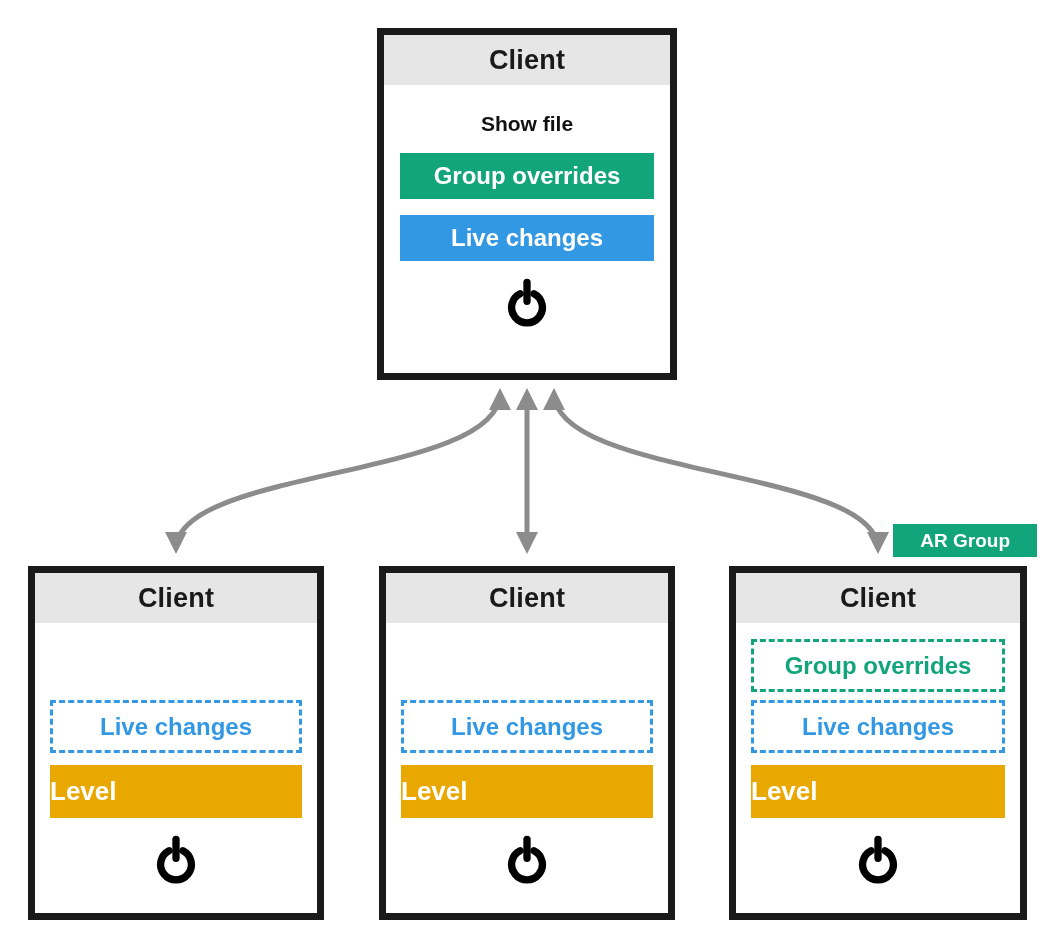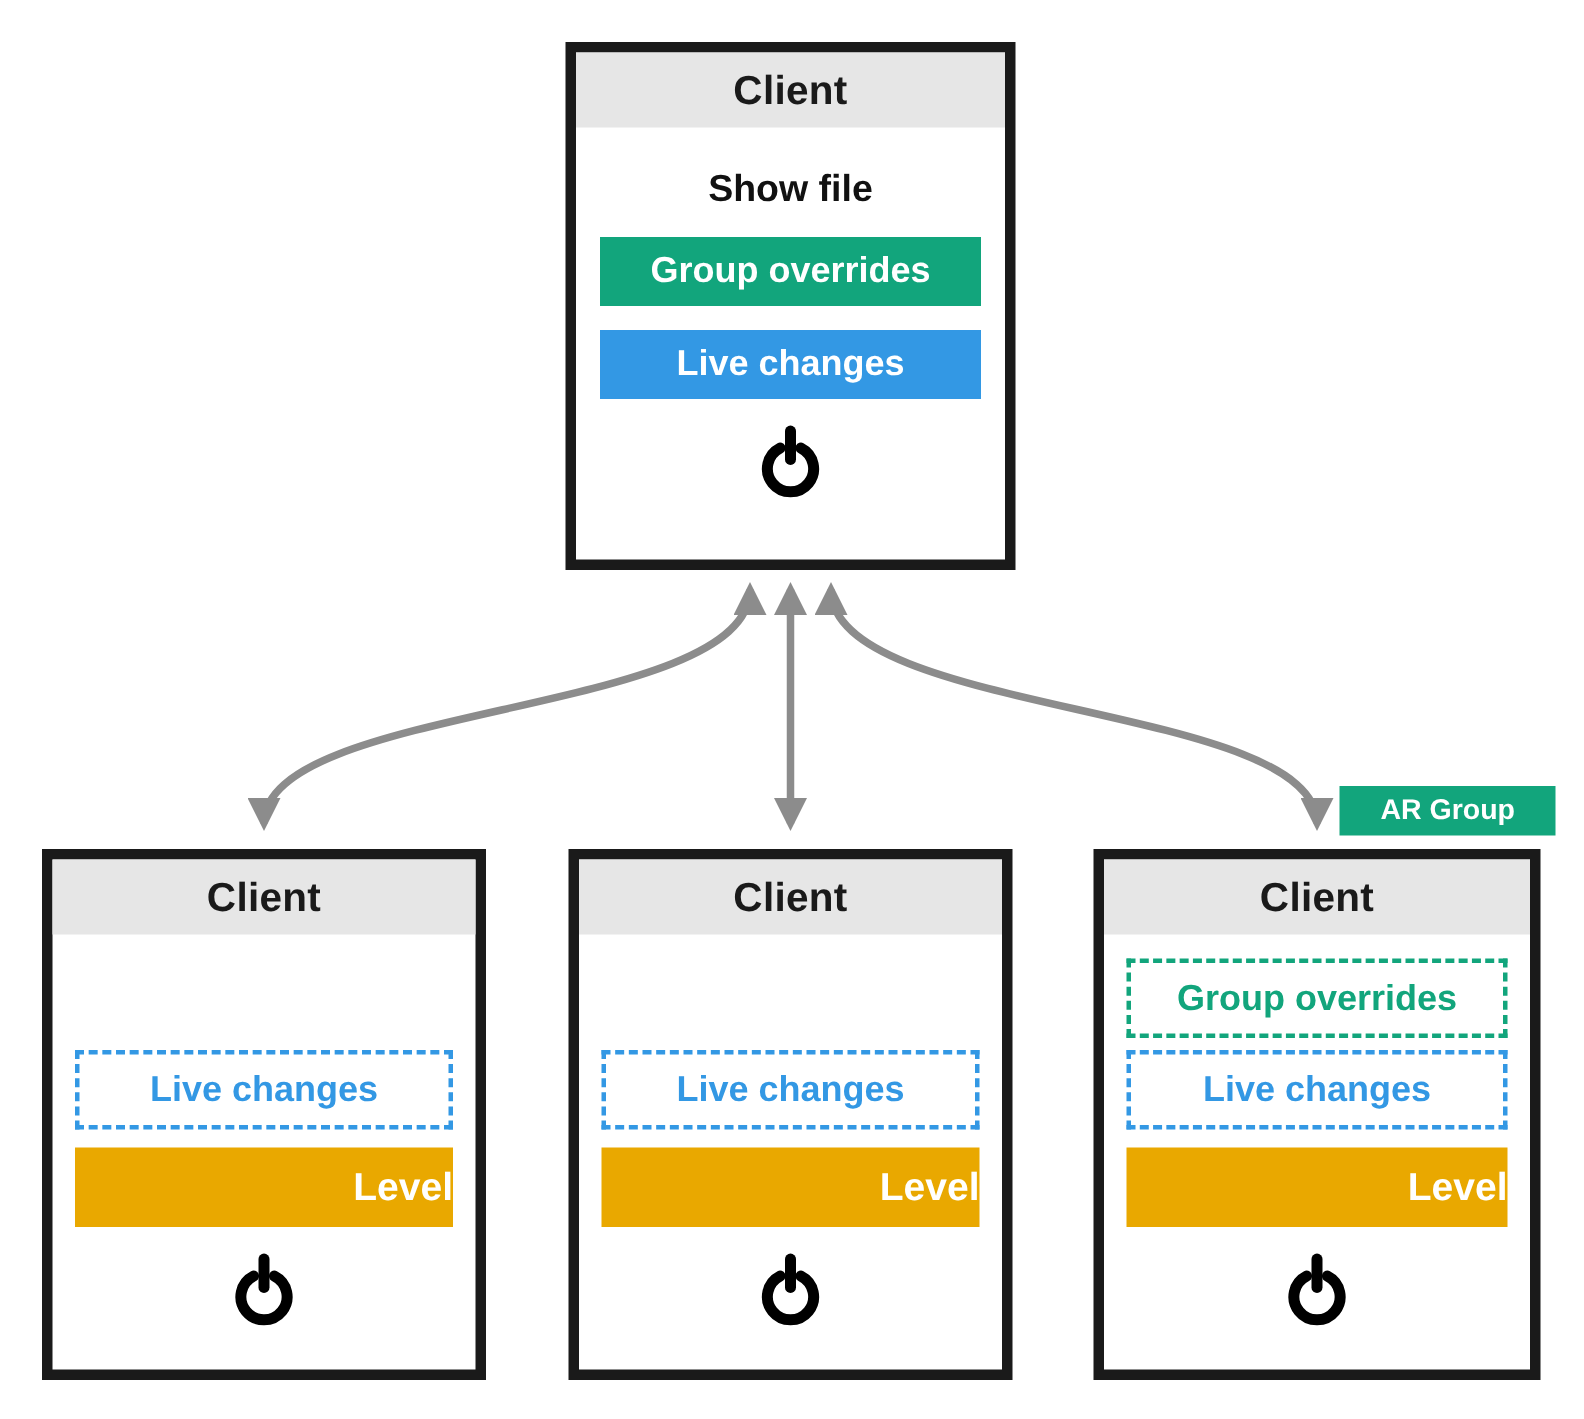--- a/index.html
+++ b/index.html
@@ -28,21 +28,21 @@
     align-items: center;
     justify-content: center;
     font-size: 27px;
     font-weight: bold;
     color: #1a1a1a;
     letter-spacing: 0.2px;
   }
   .show-file {
     margin-top: 27px;
     text-align: center;
-    font-size: 25px;
+    font-size: 21px;
     font-weight: bold;
     color: #111111;
   }
   .btn {
     margin: 0 16px;
     height: 46px;
     display: flex;
     align-items: center;
     justify-content: center;
     color: #ffffff;
@@ -65,21 +65,21 @@
   }
   .dashed-blue  { border-color: #3398e4; color: #3398e4; }
   .dashed-green { border-color: #12a57c; color: #12a57c; }
   .level {
     margin: 12px 15px 0;
     height: 53px;
     background: #e9a800;
     color: #ffffff;
     display: flex;
     align-items: center;
-    justify-content: flex-end;
+    justify-content: flex-start;
     font-size: 26px;
     font-weight: bold;
   }
   .spacer-tall { height: 77px; }
   .mt16 { margin-top: 16px; }
   .mt8  { margin-top: 8px;  }
   .power-wrap {
     margin-top: 15px;
     display: flex;
     justify-content: center;

